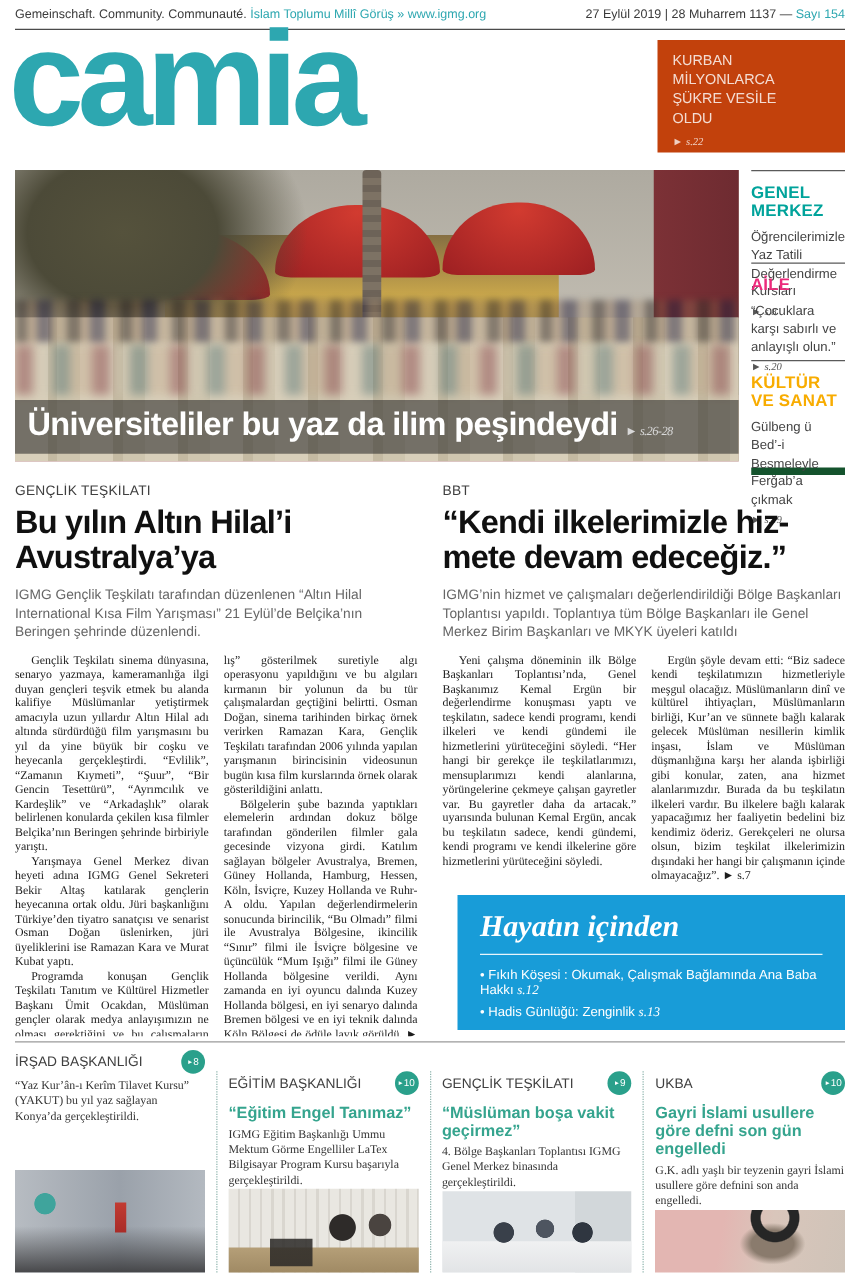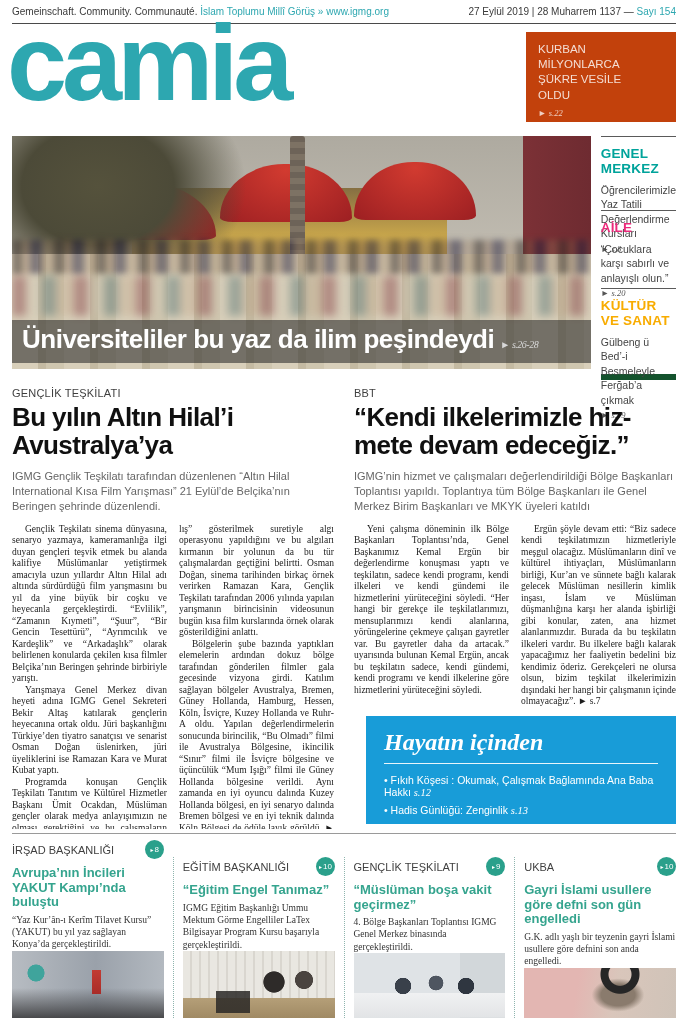--- a/index.html
+++ b/index.html
@@ -223,21 +223,20 @@
 
 <div class="bottom">
   <div class="story">
     <div class="story-head">
       <span>İRŞAD BAŞKANLIĞI</span>
       <span class="badge">
           <span style="font-size:5px;">►</span>
           <span>8</span>
         </span>
     </div>
-    <div class="story-title">Avrupa’nın İncileri YAKUT Kampı’nda buluştu</div>
     <div class="story-text">“Yaz Kur’ân-ı Kerîm Tilavet Kursu” (YAKUT) bu yıl yaz sağlayan Konya’da gerçekleştirildi.</div>
     <div class="story-photo photo1"></div>
   </div>
   <div class="story">
     <div class="story-head">
       <span>EĞİTİM BAŞKANLIĞI</span>
       <span class="badge">
           <span style="font-size:5px;">►</span>
           <span>10</span>
         </span>

